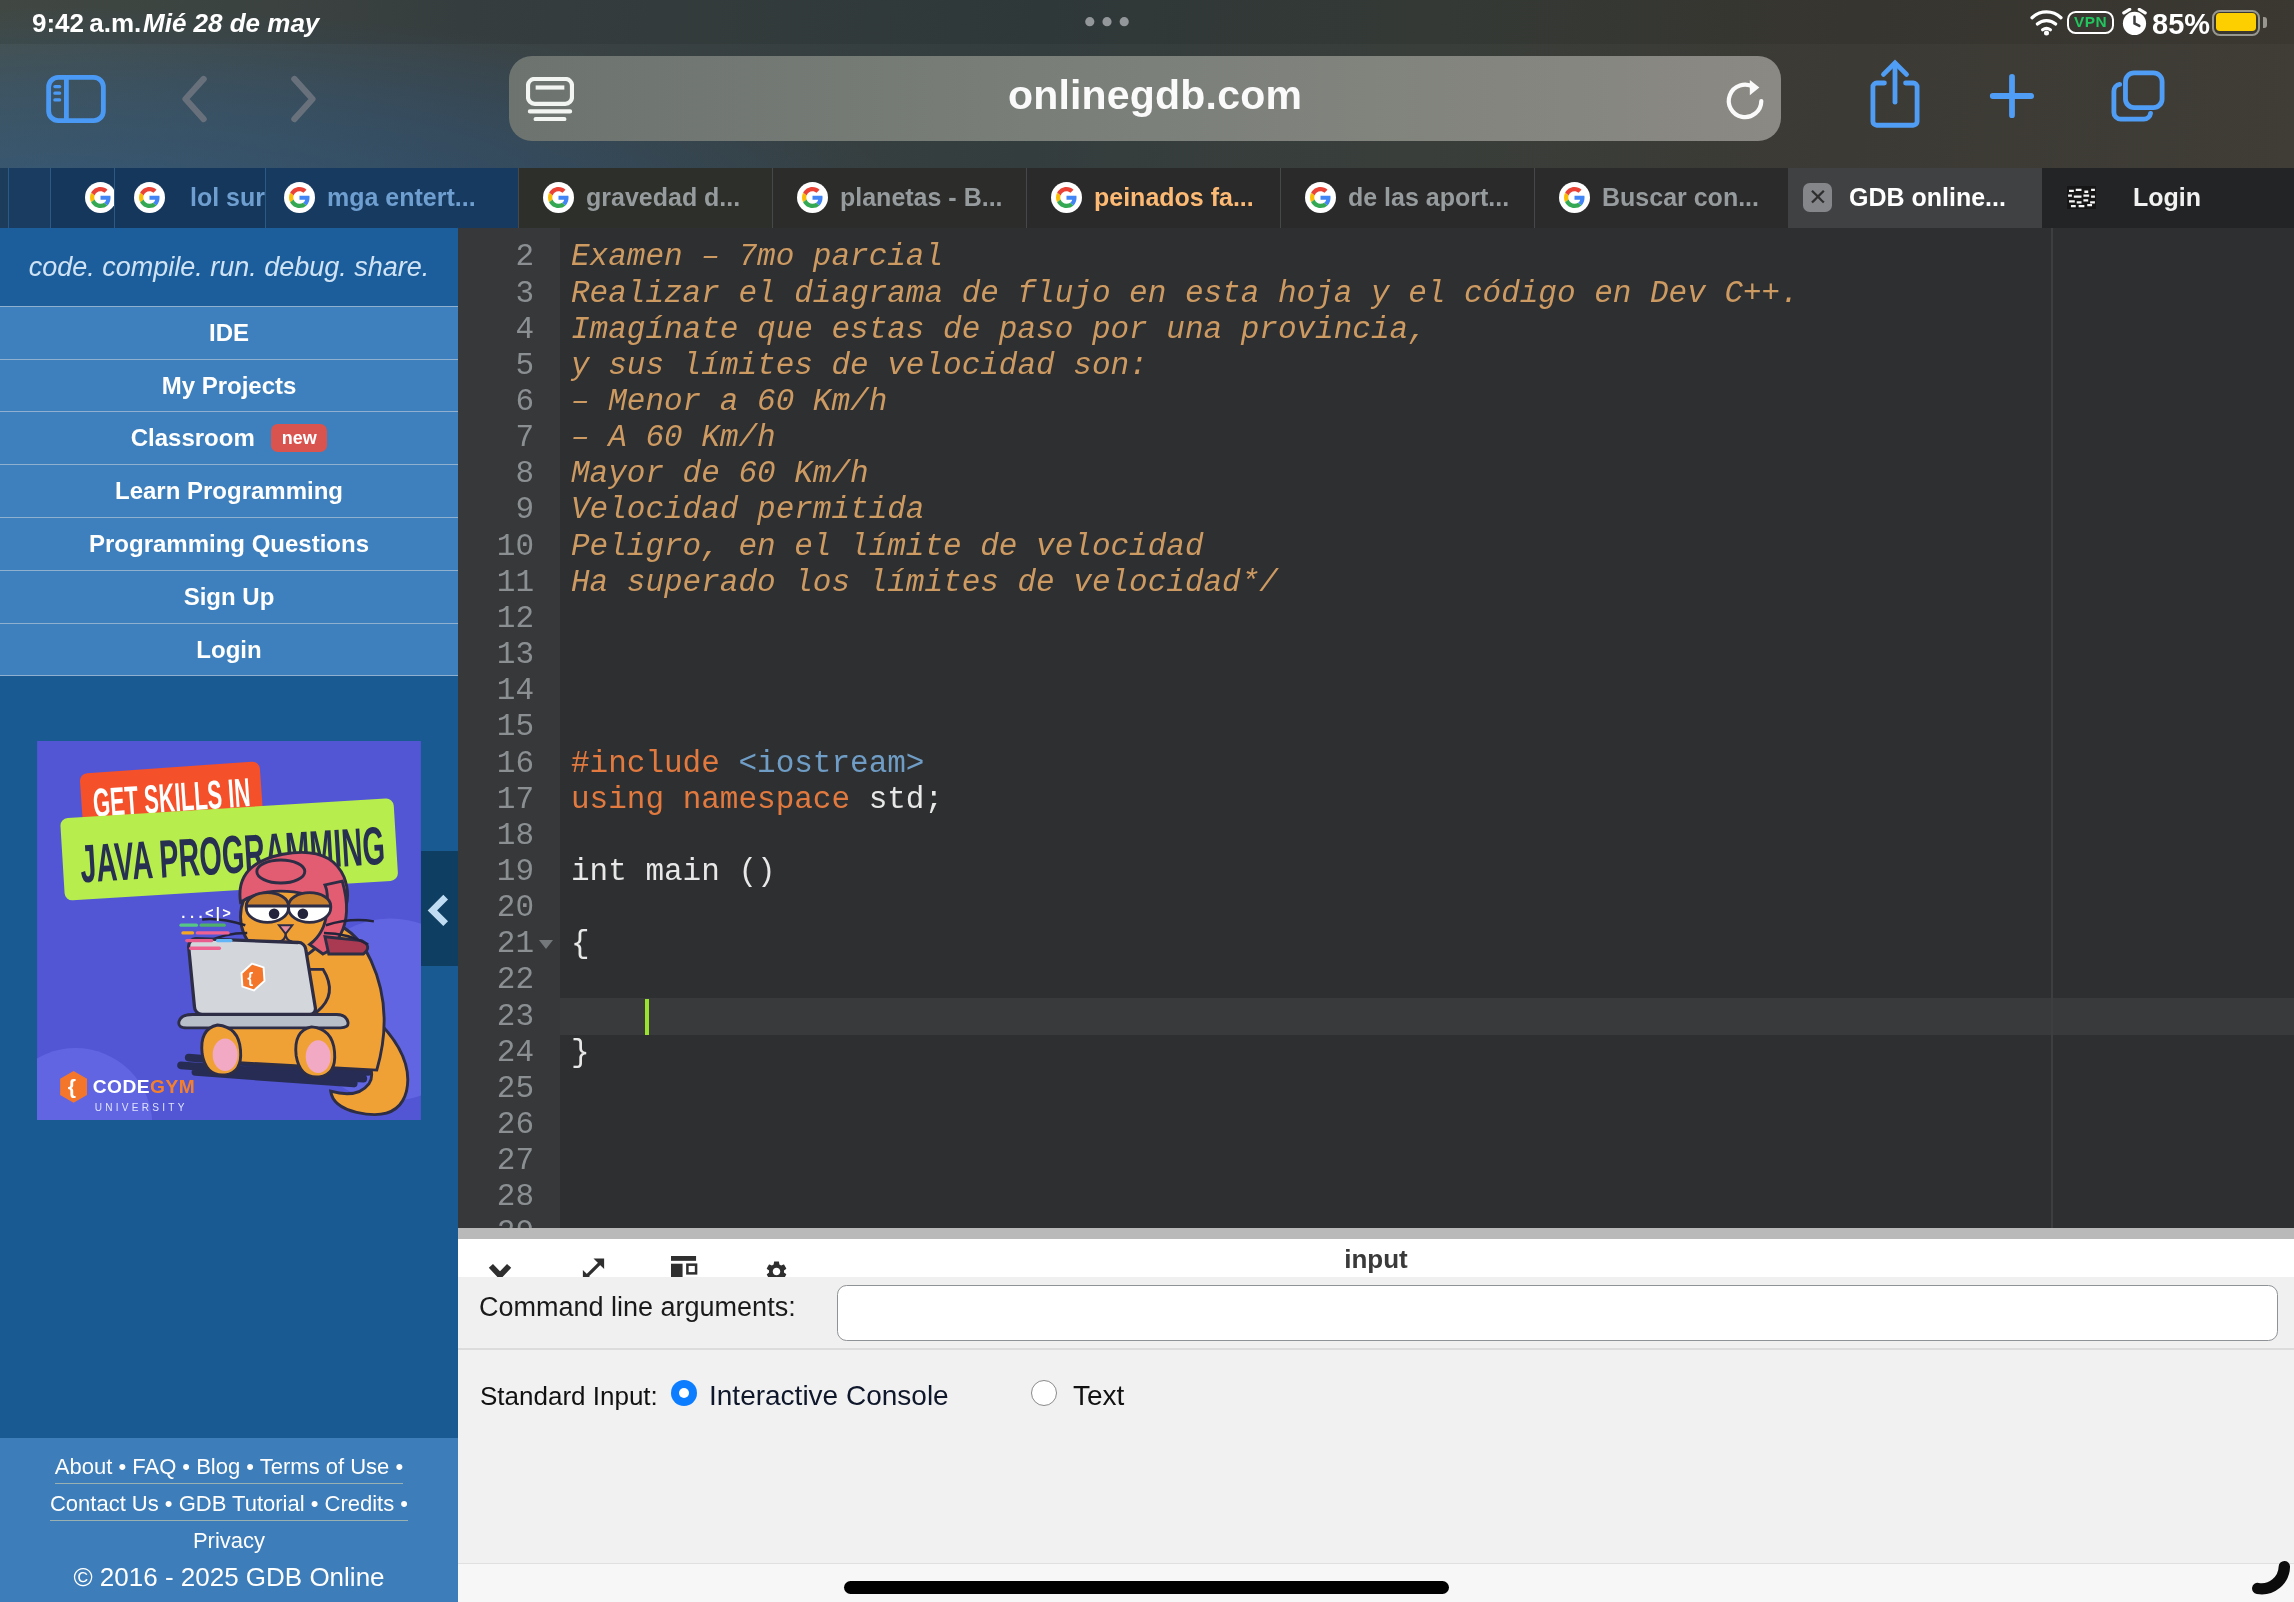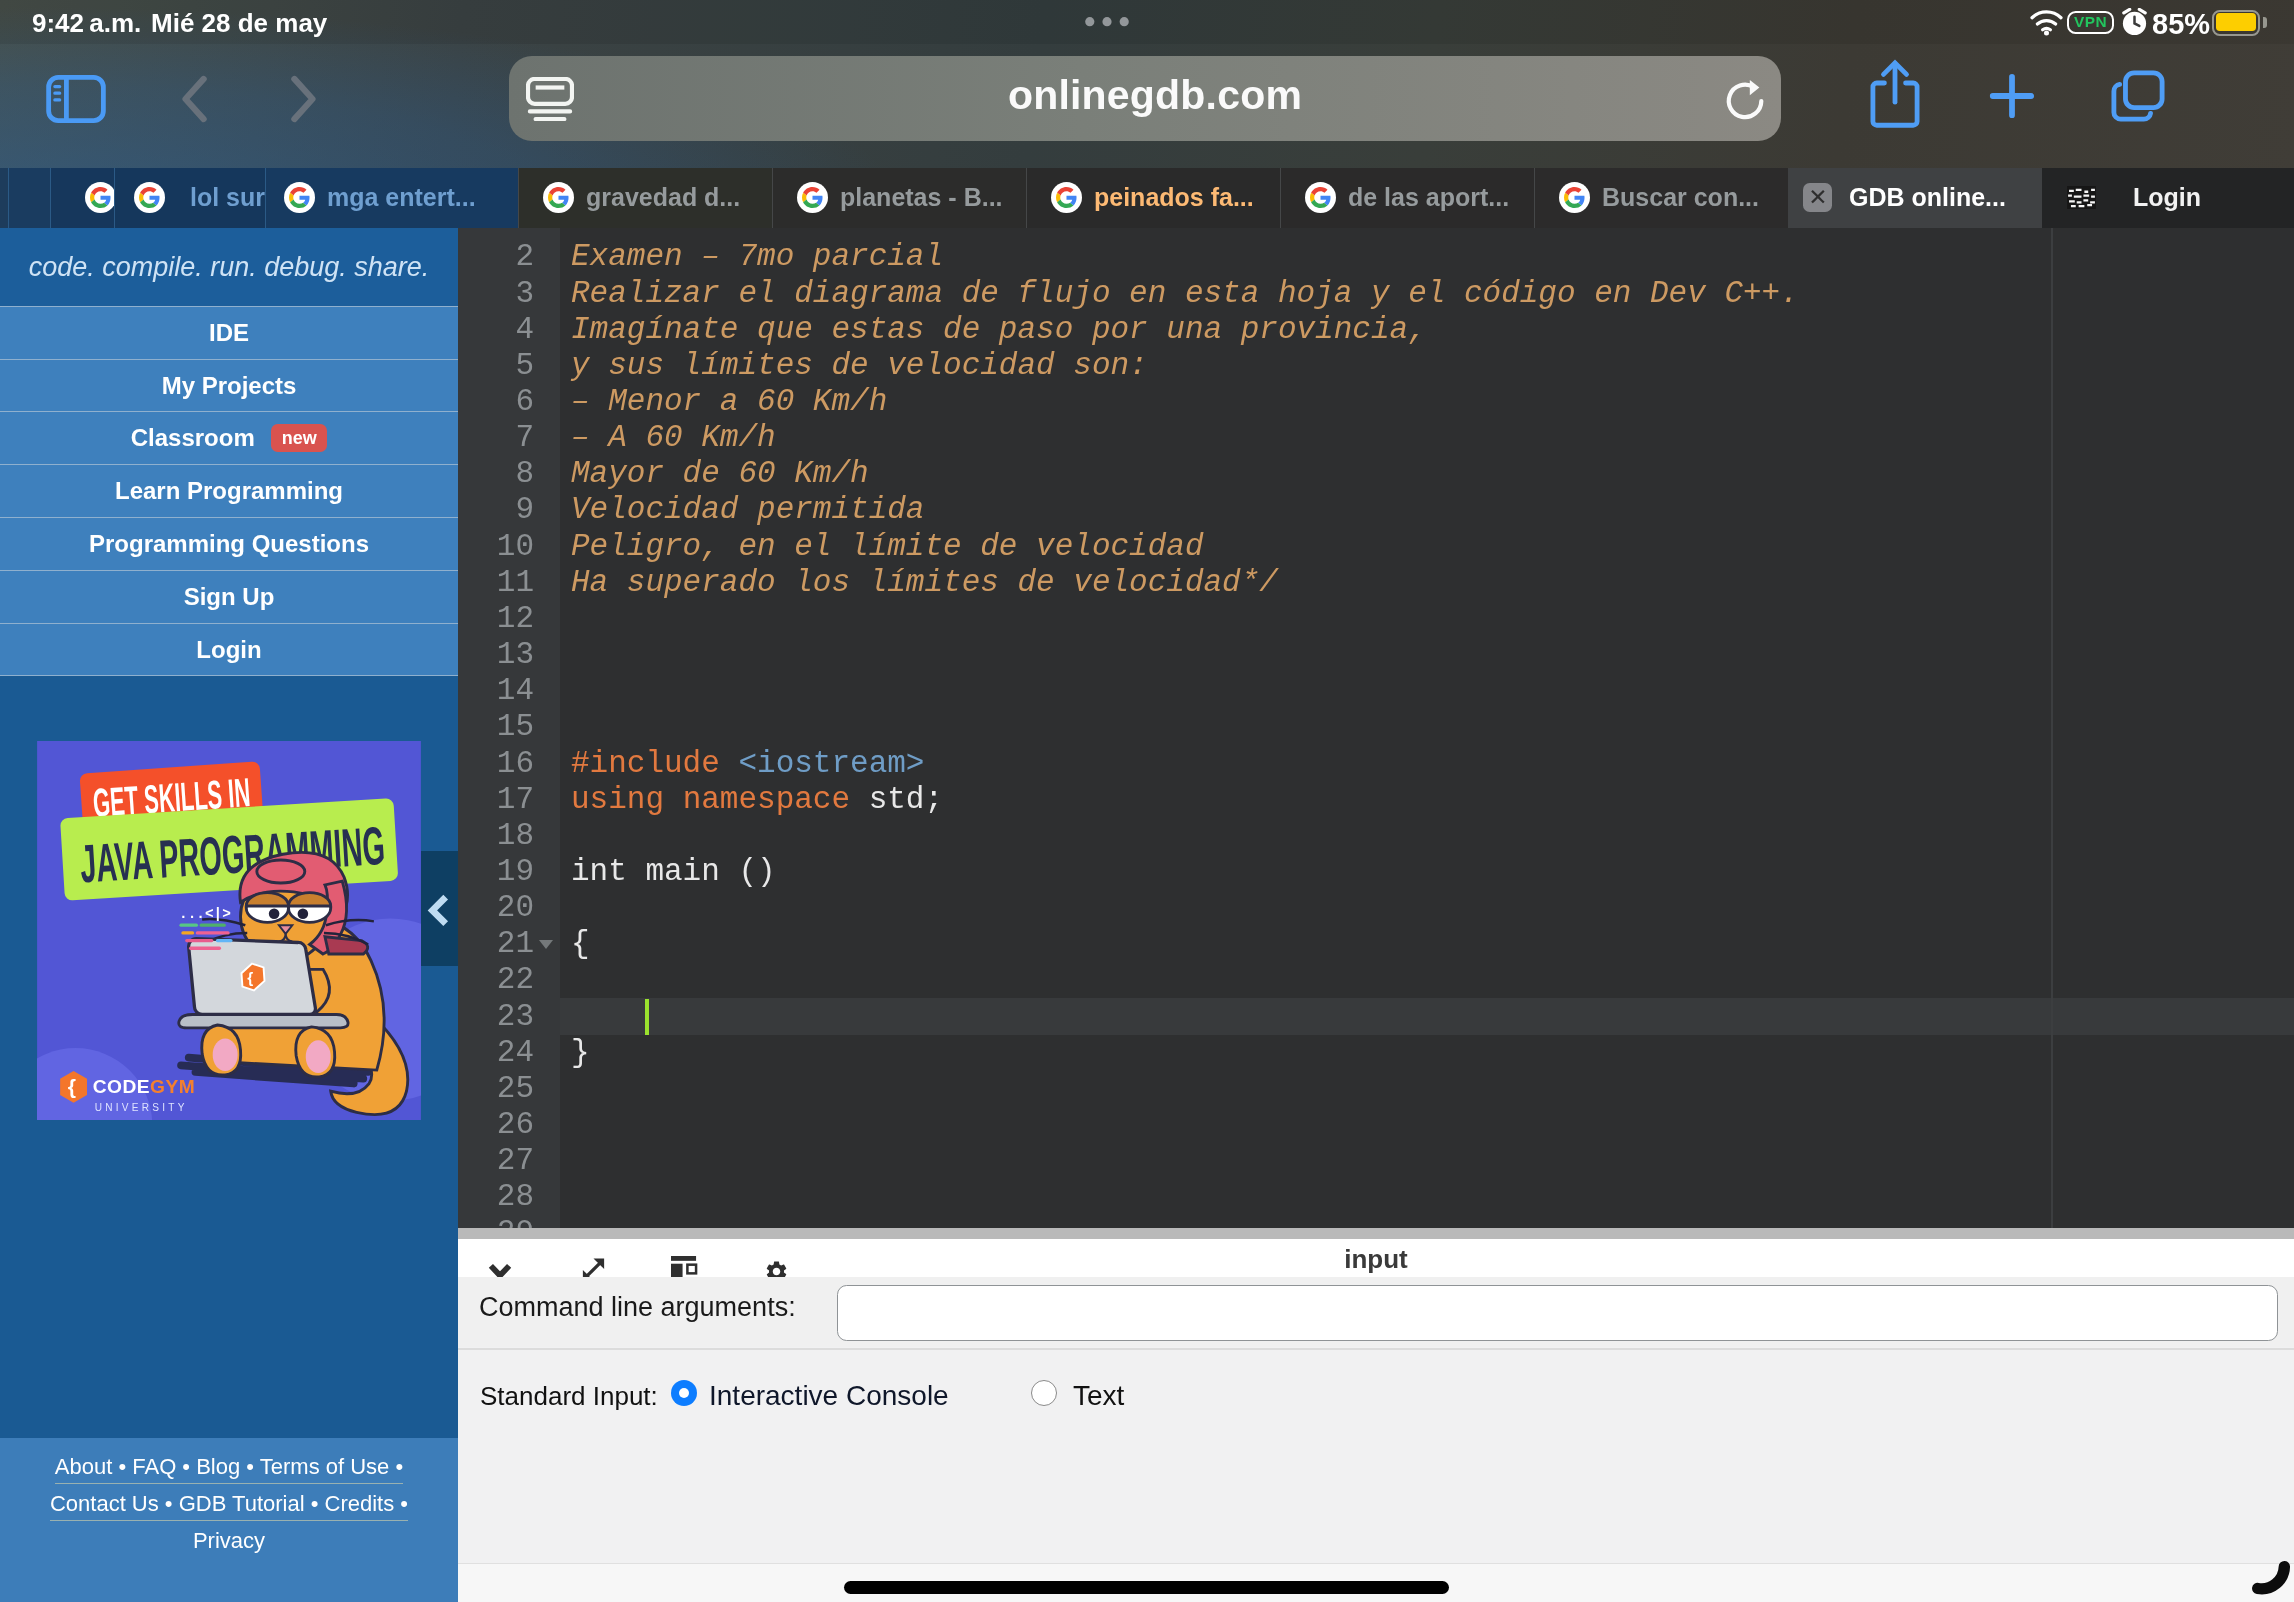--- a/index.html
+++ b/index.html
@@ -74,21 +74,21 @@
   #homebar { left:844px; top:1581px; width:605px; height:13.4px; border-radius:6.7px; background:#000; }
 </style>
 </head>
 <body>
 <div id="page">
   <div id="toolbar" class="abs"></div>
   <div class="abs" style="left:0;top:0;width:961px;height:168px;background:radial-gradient(130% 170% at 5% 120%, rgba(38,98,162,0.5) 0%, rgba(38,98,162,0.28) 40%, rgba(38,98,162,0) 68%);"></div>
   <div class="abs" style="left:0;top:0;width:2294px;height:44px;background:rgba(0,0,0,0.08);"></div>
 
   <div class="abs st" style="left:32px; top:7.7px;">9:42 a.m.</div>
-  <div class="abs st" style="left:151px; top:7.7px;">Mié 28 de may</div>
+  <div class="abs st" style="left:143px; top:7.7px;font-style:italic;">Mié 28 de may</div>
   <svg class="abs" style="left:1084px;top:15.4px;" width="46" height="13.4" viewBox="0 0 48 14">
    <circle cx="6" cy="7" r="4.8" fill="#93979a"></circle>
       <circle cx="24" cy="7" r="4.8" fill="#93979a"></circle>
       <circle cx="42" cy="7" r="4.8" fill="#93979a"></circle>
  </svg>
   <div class="abs" id="statusicons">
 <svg style="position:absolute;left:2029px;top:8.6px;" width="35" height="27" viewBox="0 0 36 28">
   <g fill="none" stroke="#fff" stroke-width="3.4" stroke-linecap="round">
     <path d="M3 9 A 22 22 0 0 1 33 9"></path>
     <path d="M8.5 15.5 A 14.5 14.5 0 0 1 27.5 15.5"></path>
@@ -319,20 +319,21 @@
   </g>
 </svg></div>
     <div id="handle" class="abs" style="left:421px; top:623px; width:37px; height:115px; background:#0e3f63;">
 <svg width="37" height="115" viewBox="0 0 39 120">
   <path d="M26 48 L12 62 L26 76" fill="none" stroke="#bfdcf2" stroke-width="7" stroke-linejoin="miter"></path>
 </svg></div>
     <div id="foot" class="abs">
       <div class="r" style="margin-top:9.6px;"><span class="ul">About • FAQ • Blog • Terms of Use •</span></div>
       <div class="r"><span class="ul">Contact Us • GDB Tutorial • Credits •</span></div>
       <div class="r">Privacy</div>
+      <div class="r" style="font-size:26px;">© 2016 - 2025 GDB Online</div>
     </div>
   </div>
 
   <div id="editor" class="abs">
     <div id="activeline"></div>
     <div id="gutter"></div>
     <div id="prmargin"></div>
     <div id="cursor"></div>
     <div id="codelines">
         <div class="gn" style="top:11.4px; ">2</div>

